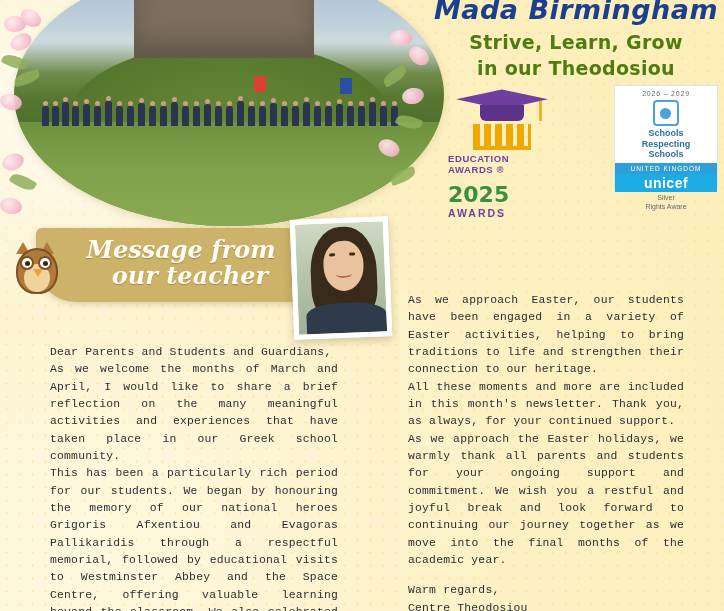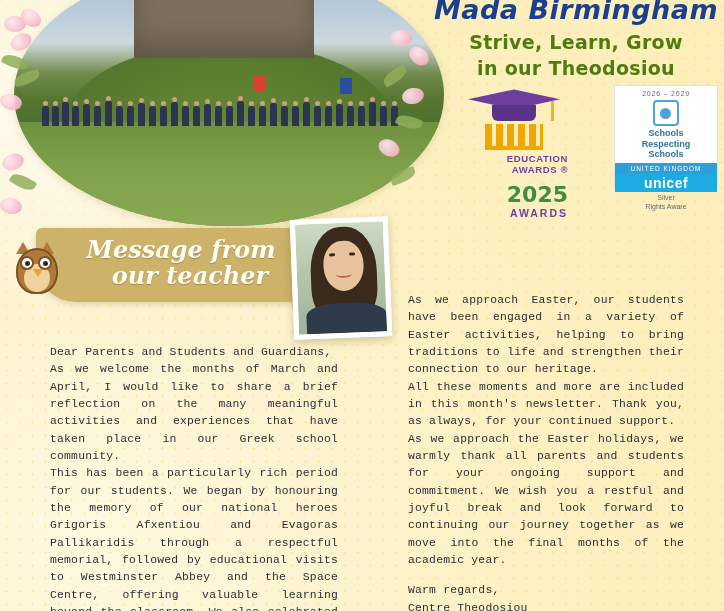--- a/index.html
+++ b/index.html
@@ -115,21 +115,21 @@
   }
   .tagline {
     font-family: "DejaVu Sans", sans-serif;
     font-size: 19px; color: #4d7c0f; font-weight: bold;
     line-height: 1.38; margin-top: 4px; letter-spacing: .3px;
   }
   .badges {
     position: relative; margin-top: 8px; height: 120px;
   }
   .edu-award {
-    position: absolute; left: 32px; top: 0; width: 108px; text-align: right;
+    position: absolute; left: 20px; top: 0; width: 108px; text-align: left;
   }
   .cap {
     position: relative; width: 92px; height: 34px; margin: 0 auto;
   }
   .cap-top {
     position: absolute; left: 0; top: 0; width: 92px; height: 22px;
     background: #6f3fa0;
     clip-path: polygon(50% 0%, 100% 45%, 50% 90%, 0% 45%);
   }
   .cap-base {

